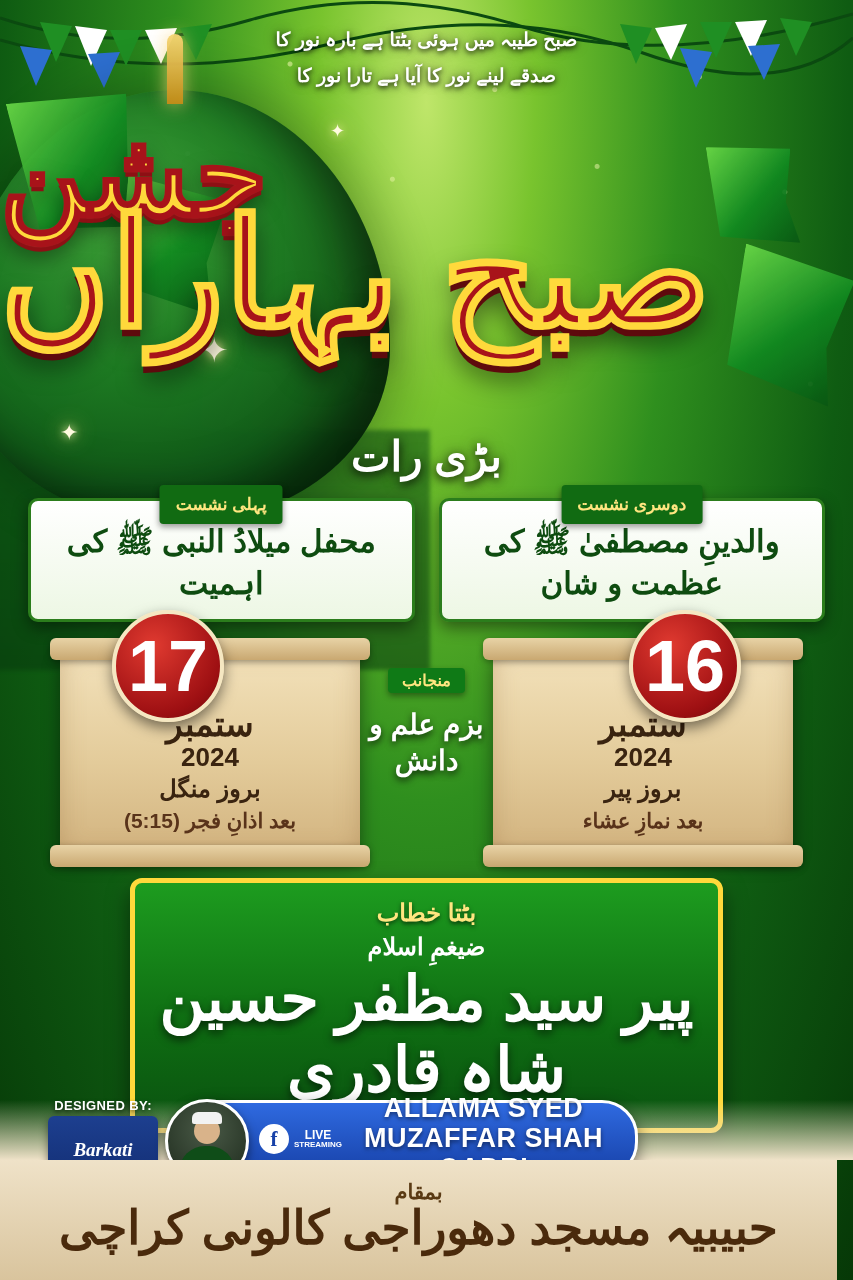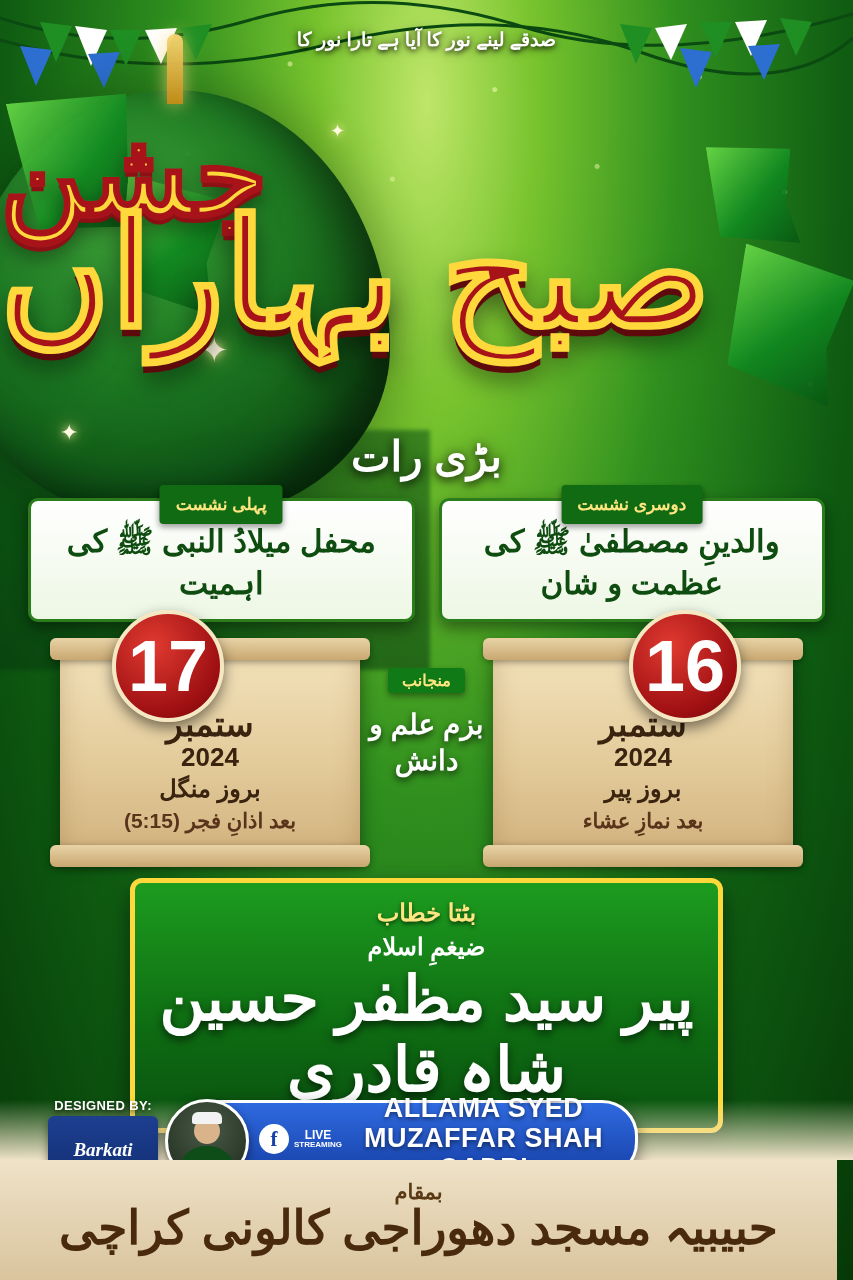--- a/index.html
+++ b/index.html
@@ -531,20 +531,21 @@
   <div class="flag f1"></div>
   <div class="flag f2"></div>
   <div class="flag f3"></div>
   <div class="flag f4"></div>
 
   <div class="sparkle" style="left:200px; top:330px; font-size:34px;">✦</div>
   <div class="sparkle" style="left:60px;  top:420px; font-size:22px;">✦</div>
   <div class="sparkle" style="left:330px; top:120px; font-size:18px;">✦</div>
 
   <div class="couplet rtl">
+    <div>صبح طیبہ میں ہوئی بٹتا ہے بارہ نور کا</div>
     <div>صدقے لینے نور کا آیا ہے تارا نور کا</div>
   </div>
 
   <div class="main-title rtl">
     <div class="t1">جشن</div>
     <div class="t2">صبح بہاراں</div>
   </div>
 
   <div class="subtitle rtl">بڑی رات</div>
 

